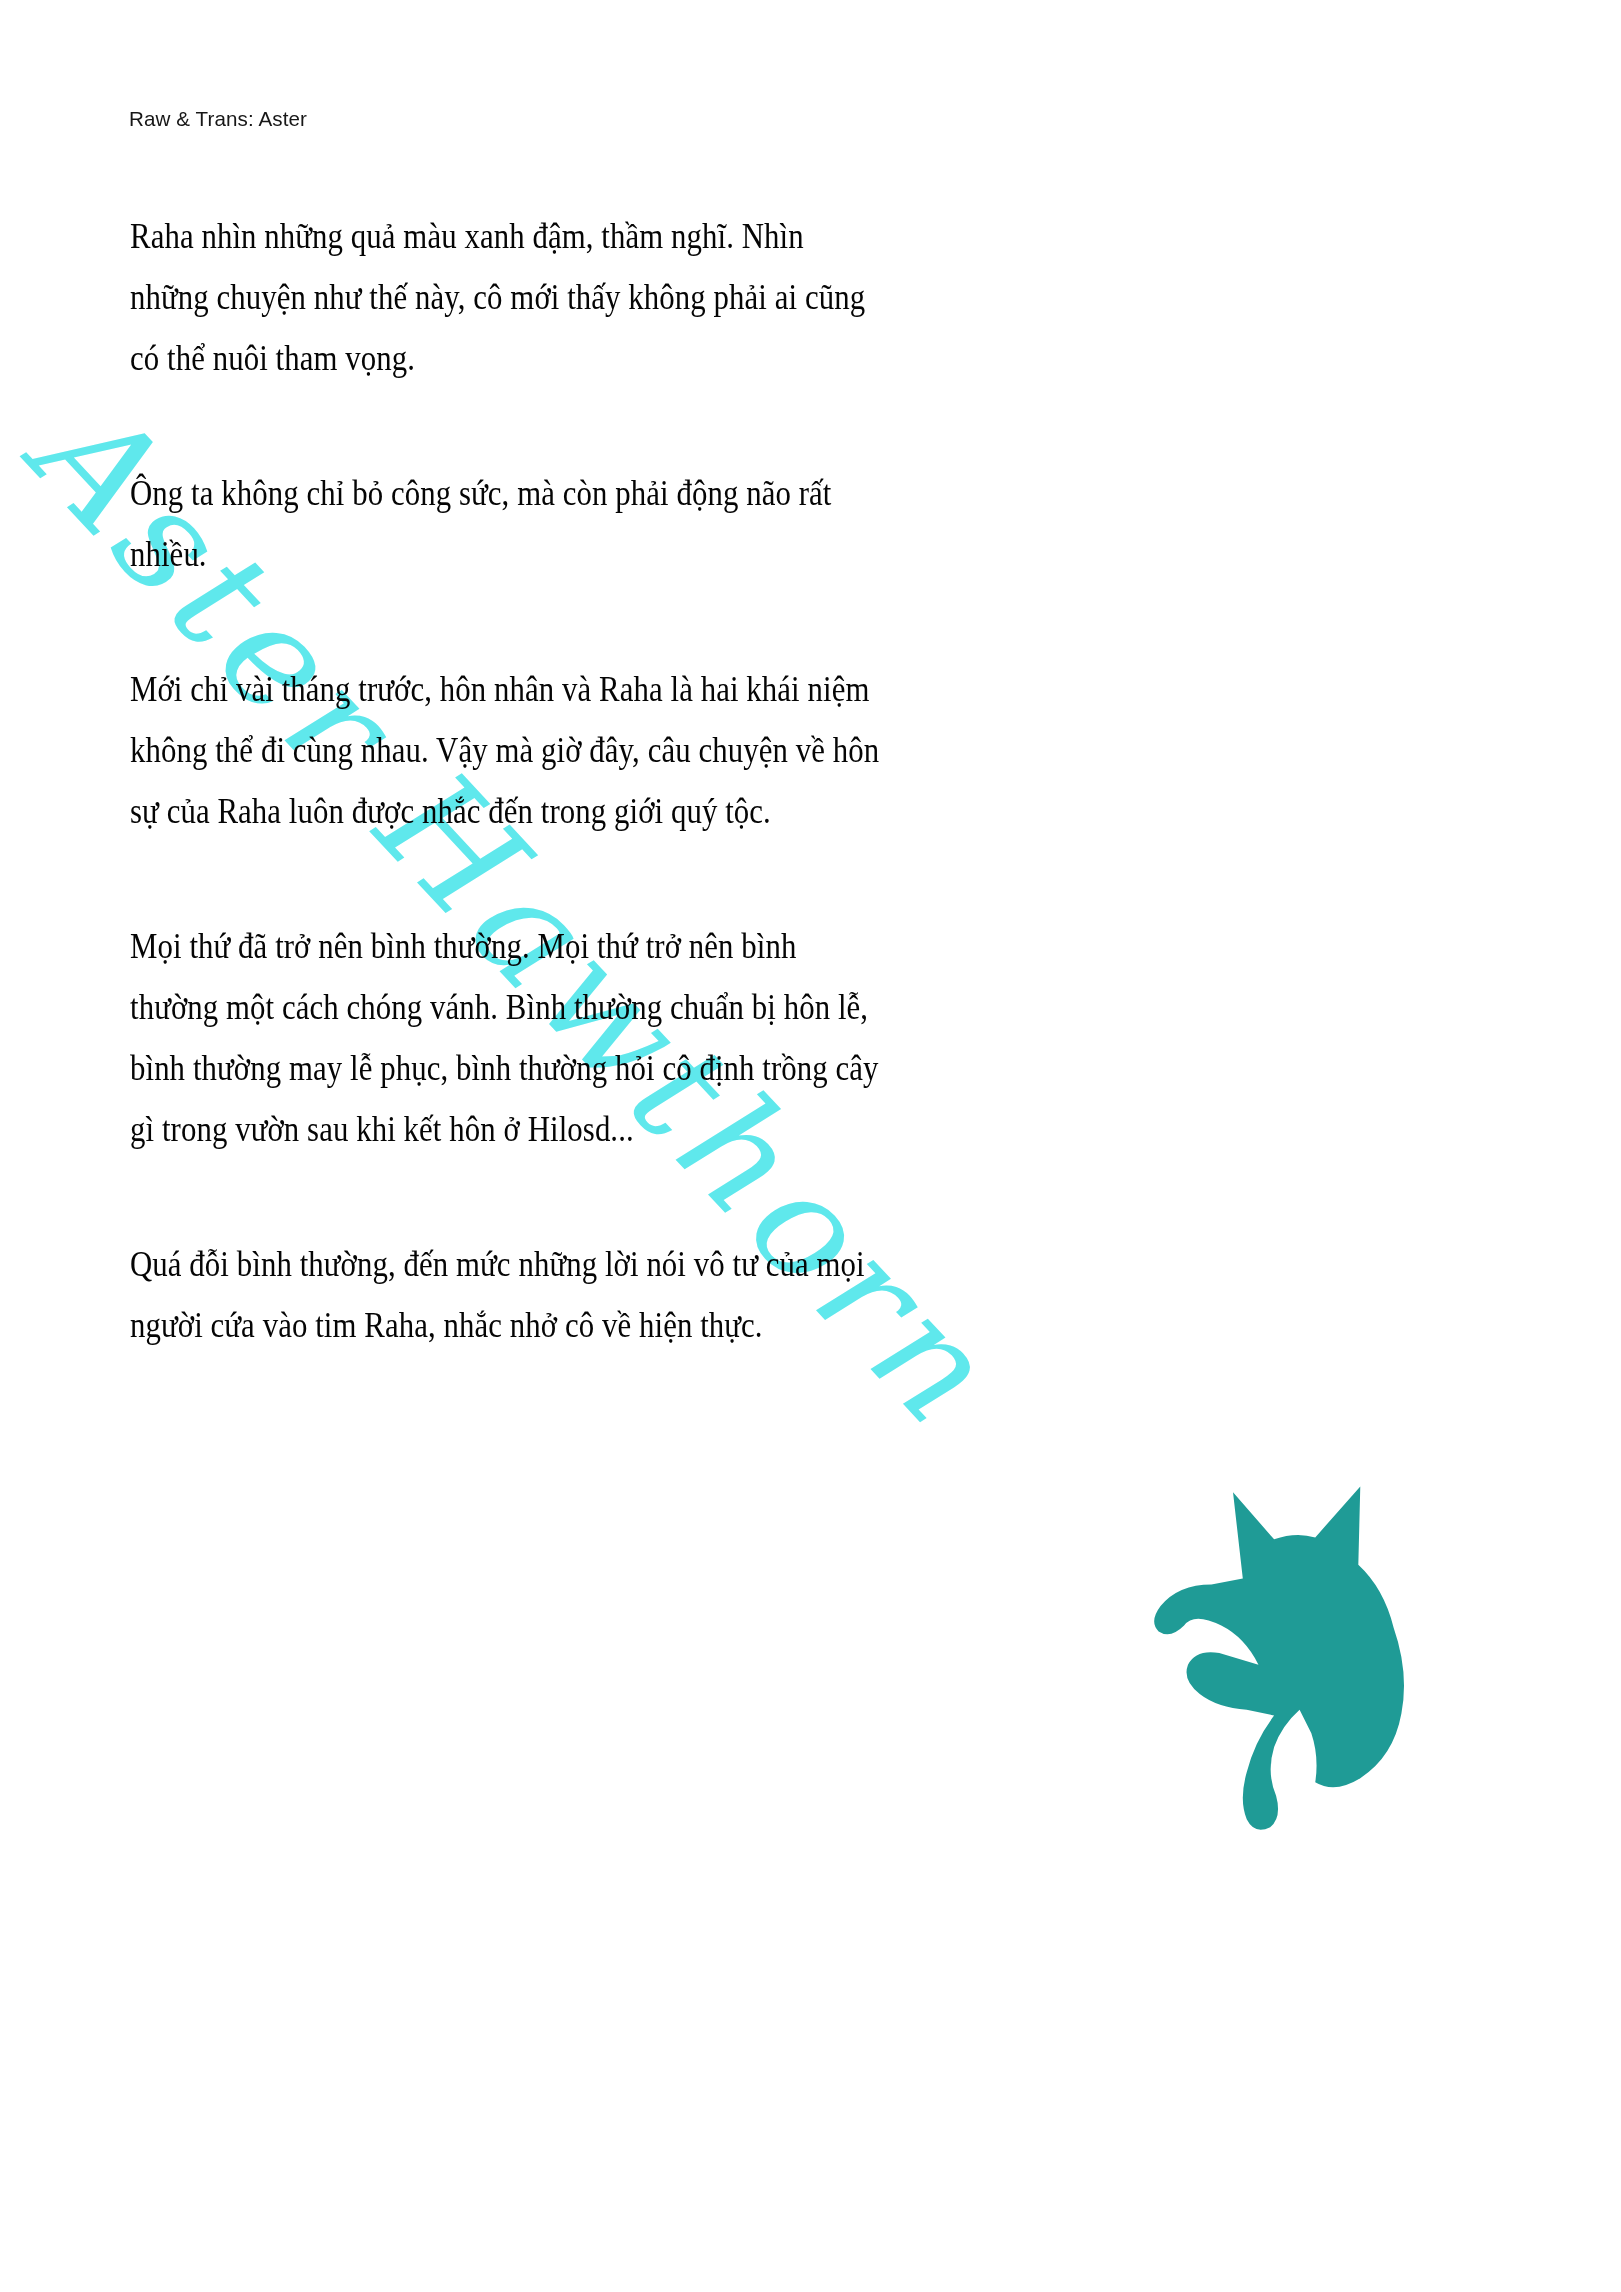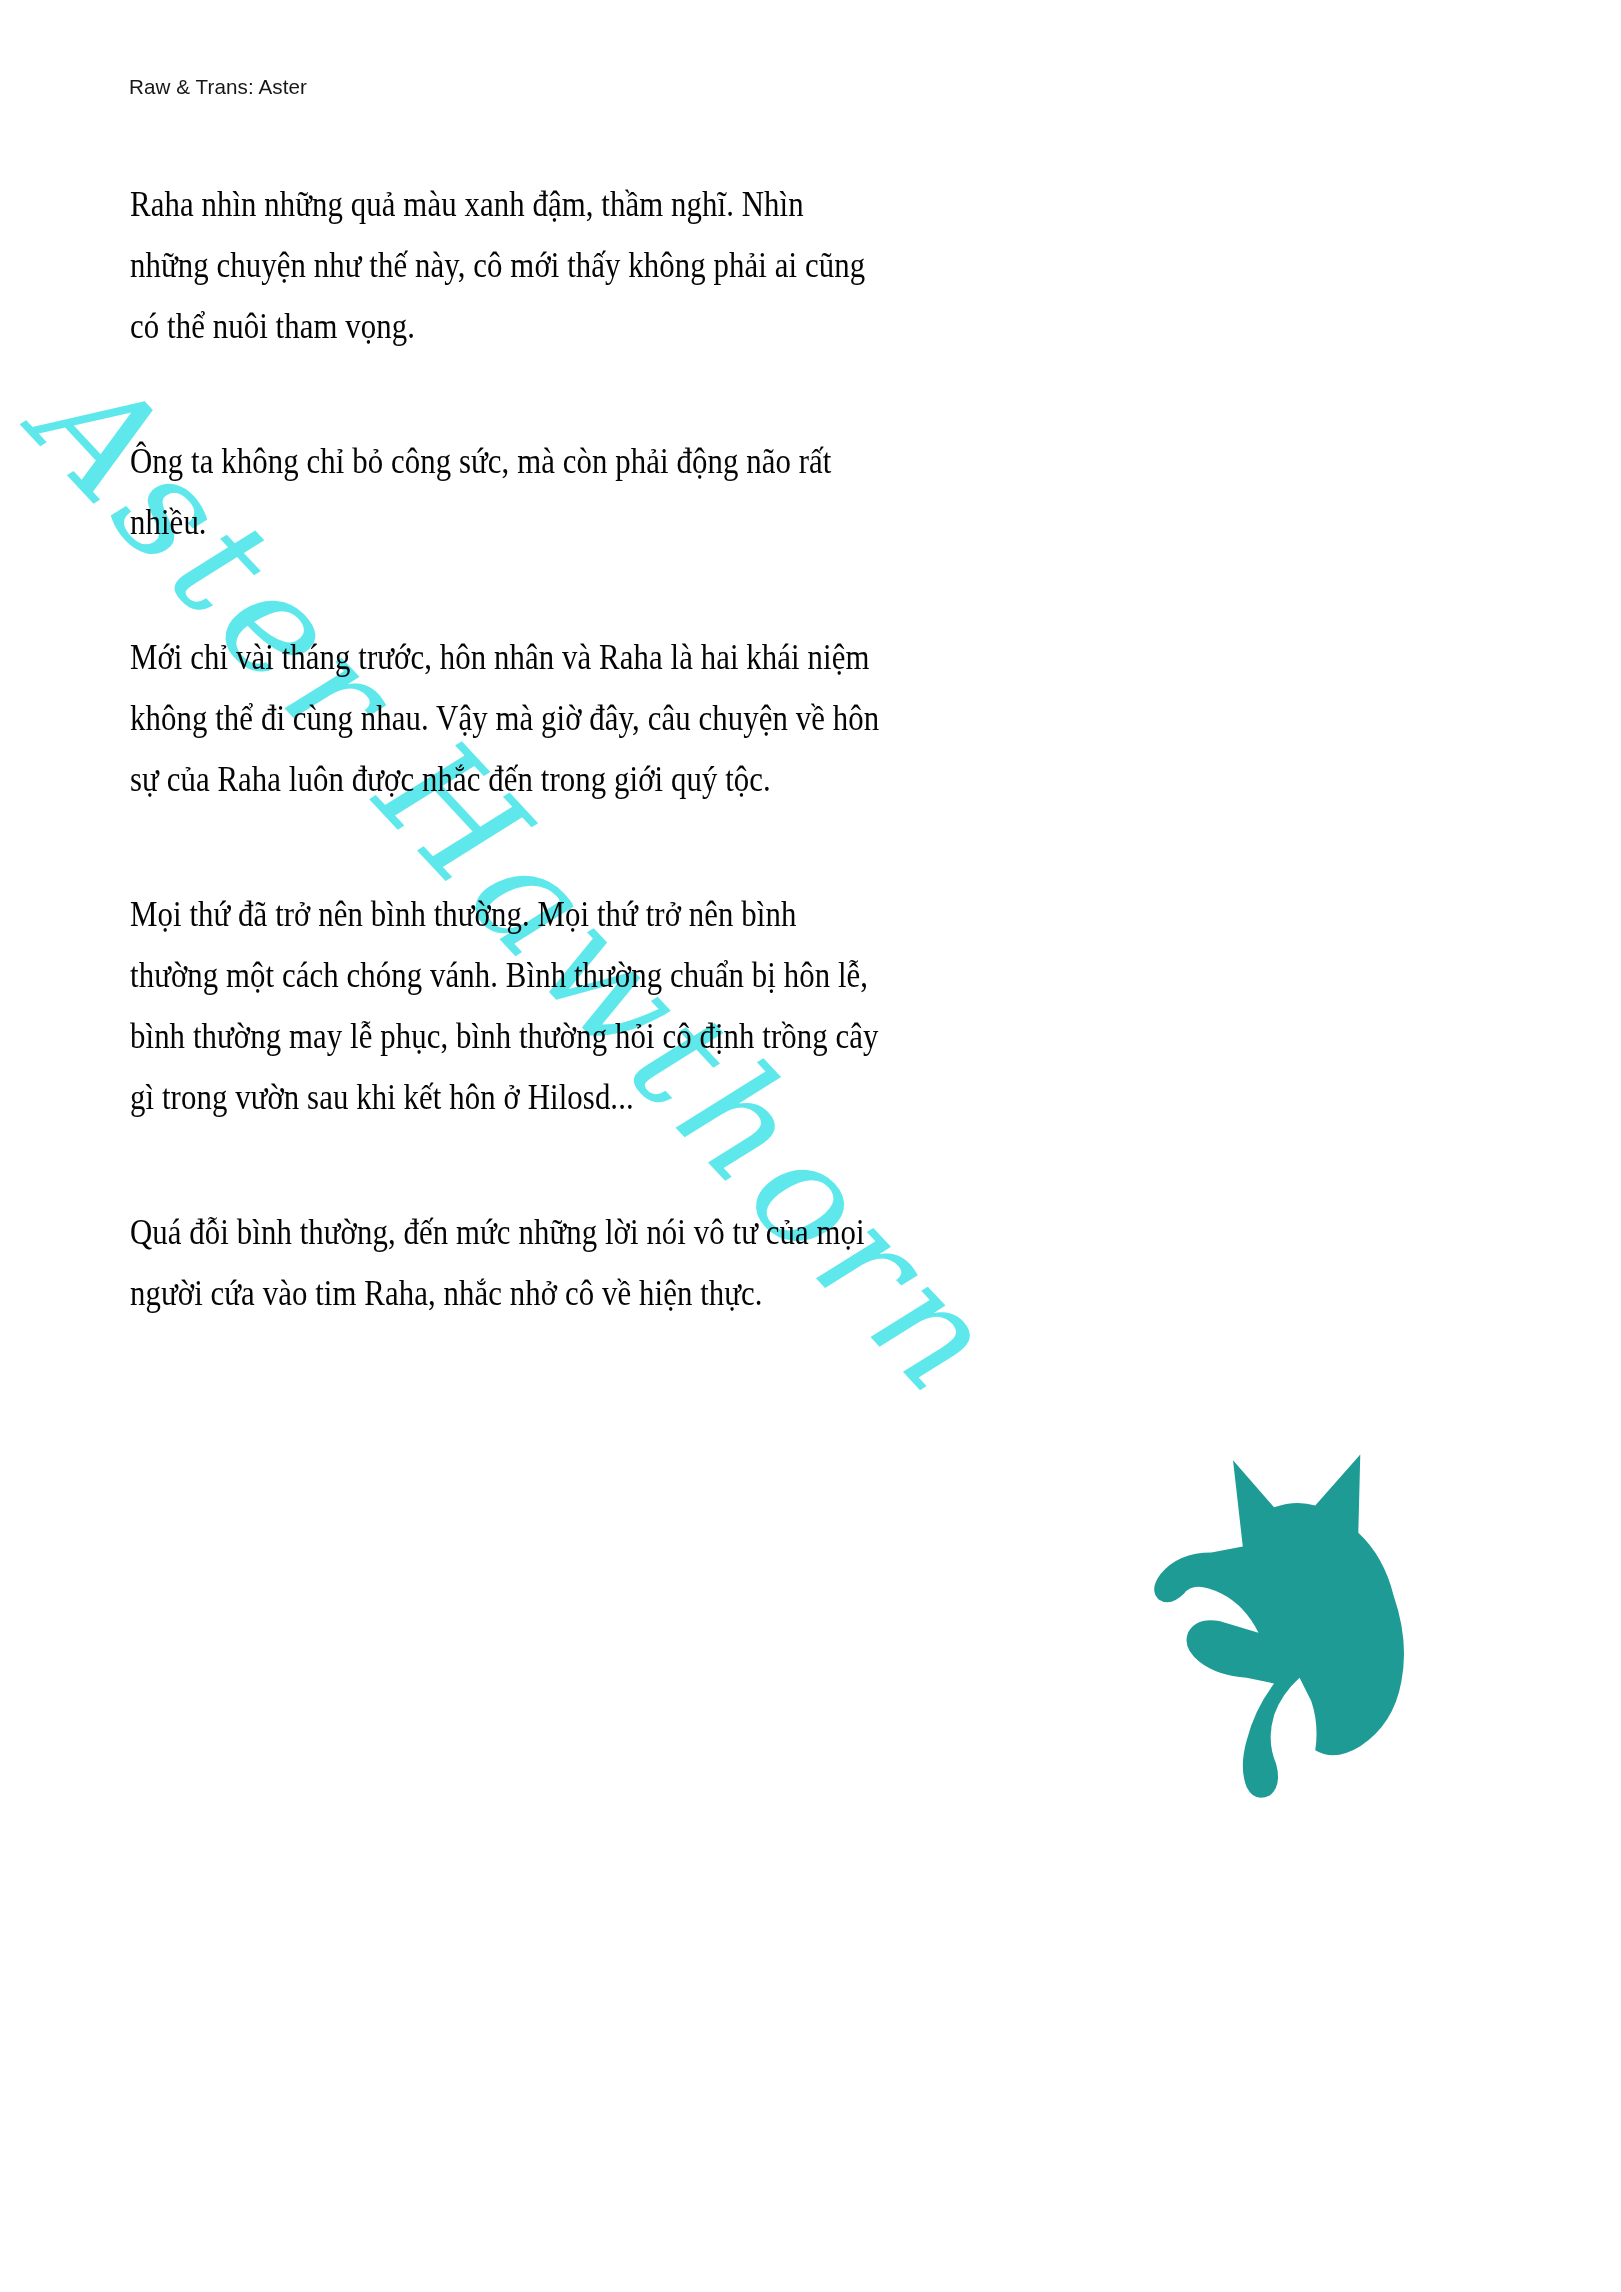--- a/index.html
+++ b/index.html
@@ -13,20 +13,21 @@
     overflow: hidden;
     font-family: "Liberation Serif", "DejaVu Serif", serif;
   }
 
   #page {
     position: relative;
     width: 1621px;
     height: 1809px;
     background: #ffffff;
     overflow: hidden;
+    margin-top: 32px;
   }
 
   
   #page-header {
     position: absolute;
     left: 129px;
     top: 74px;
     font-family: "Liberation Sans", "DejaVu Sans", sans-serif;
     font-size: 20.6px;
     line-height: 25.5px;

